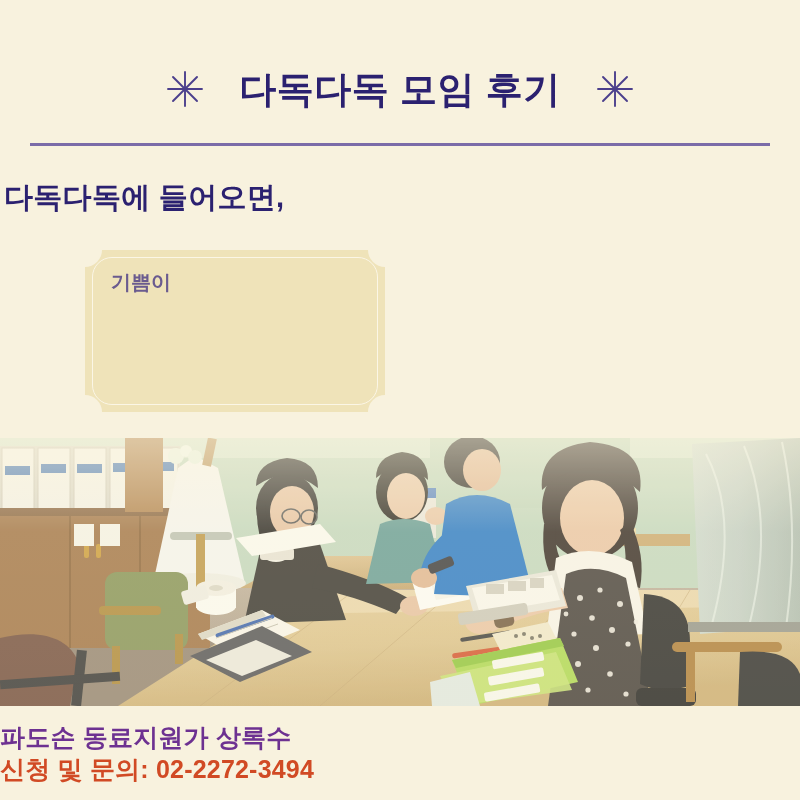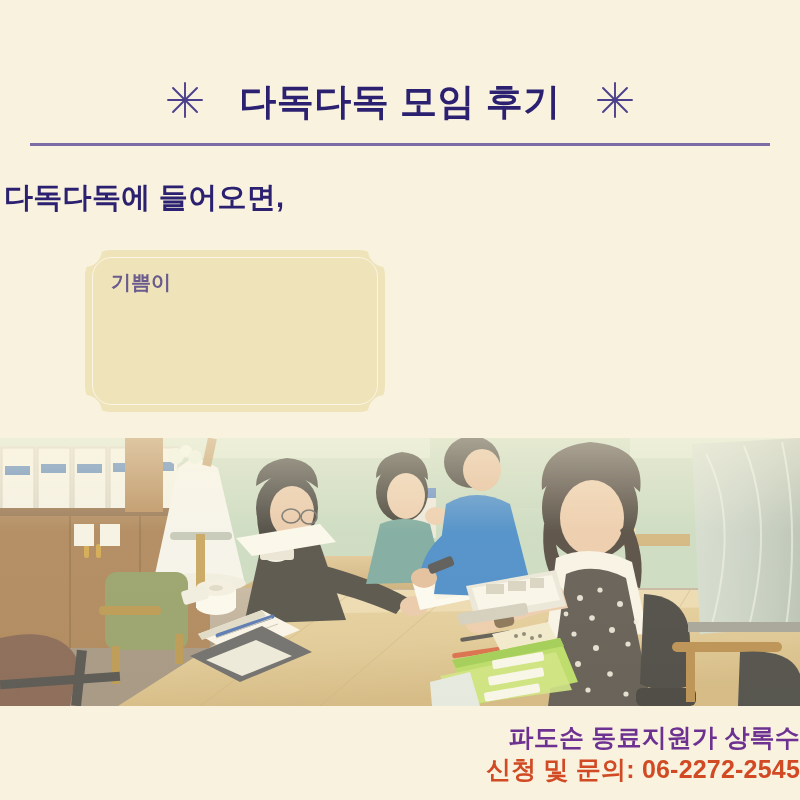--- a/index.html
+++ b/index.html
@@ -22,21 +22,21 @@
   }
 
   
   .header-row {
     position: absolute;
     top: 58px;
     left: 0;
     width: 800px;
     height: 62px;
     display: flex;
-    align-items: flex-end;
+    align-items: center;
     justify-content: center;
     gap: 34px;
   }
   .sparkle {
     width: 40px;
     height: 40px;
     flex: 0 0 auto;
     display: block;
   }
   .title {
@@ -70,21 +70,21 @@
     letter-spacing: 0.3px;
     line-height: 1.2;
   }
 
   
   .quote-card {
     position: absolute;
     background: #EFE3B9;
     box-sizing: border-box;
     
-    border-radius: 26px;
+    border-radius: 4px;
     padding-left: 44px;
   }
   .quote-card::before {
     content: "";
     position: absolute;
     inset: 7px;
     border: 1.5px solid #FBF6E6;
     border-radius: 20px;
     pointer-events: none;
   }
@@ -143,21 +143,21 @@
 
   
   .footer {
     position: absolute;
     left: 0;
     top: 706px;
     width: 800px;
     height: 94px;
     display: flex;
     flex-direction: column;
-    align-items: flex-end;
+    align-items: flex-start;
     justify-content: center;
     gap: 7px;
     background: #F8F2DE;
   }
   .footer-org {
     font-size: 25px;
     font-weight: 700;
     color: #6D3191;
     letter-spacing: 0.2px;
     line-height: 1;
@@ -444,16 +444,16 @@
       </g>
       <polygon points="430,244 470,234 480,268 432,268" fill="#DFE7E0"></polygon>
 
       <rect x="0" y="0" width="800" height="268" fill="url(#hazeG)"></rect>
       <rect x="0" y="0" width="800" height="268" fill="#FFF6DC" opacity="0.16"></rect>
     </svg>
   </div>
 
   <div class="footer">
     <div class="footer-org">파도손 동료지원가 상록수</div>
-    <div class="footer-contact">신청 및 문의: 06-2272-2545</div>
+    <div class="footer-contact">신청 및 문의: 02-2272-3494</div>
   </div>
 
 </div>
 
 </body></html>

